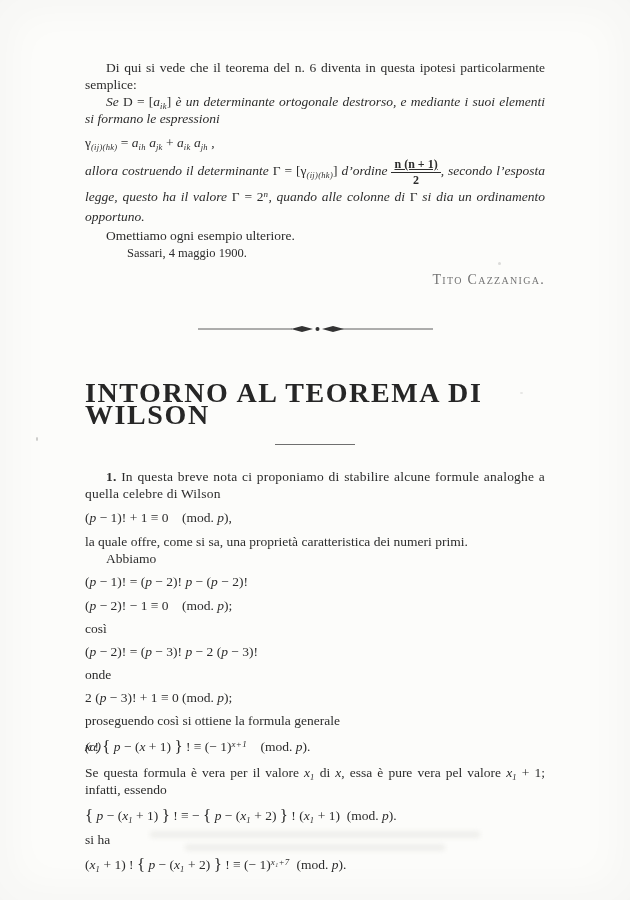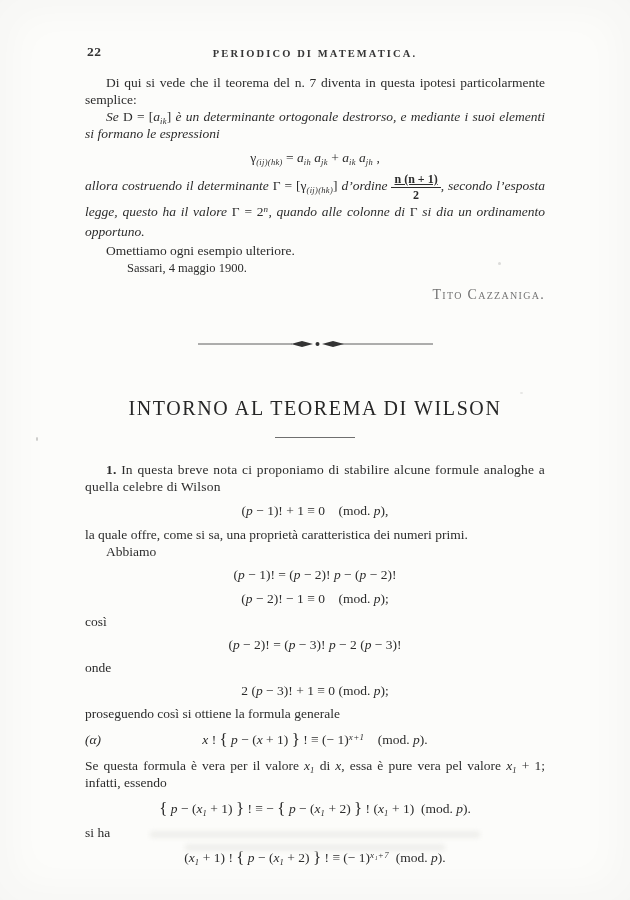--- a/index.html
+++ b/index.html
@@ -21,67 +21,63 @@
   .ital{font-style:italic;}
   .it{font-style:italic;}
   .rm{font-style:normal;}
   .bd{font-weight:bold;}
   
   .pg-header{position:relative;height:15px;text-align:center;
     font-weight:bold;font-size:10.5px;letter-spacing:2.1px;color:#353535;line-height:15px;}
   .pg-num{position:absolute;left:2px;top:-2px;font-size:13.5px;letter-spacing:.5px;font-weight:bold;}
   .p-top{margin-top:13px;}
   
-  .formula{text-align:center;font-style:normal;margin:6px 0;line-height:19px;}
+  .formula{text-align:left;font-style:normal;margin:6px 0;line-height:19px;}
   .formula.tight{margin:5px 0;font-family:Liberation Serif, serif;}
   sub,sup{font-size:8.5px;line-height:0;font-style:italic;letter-spacing:.3px;}
   sub{vertical-align:-2.5px;}
   sup{vertical-align:4.5px;font-size:9px;}
   .brace{font-size:17px;vertical-align:-1px;}
   .frac{display:inline-block;vertical-align:-9px;text-align:center;
     line-height:1.1;font-style:normal;font-size:12px;font-weight:bold;}
   .frac .num{display:block;border-bottom:1px solid #2c2c2c;padding:0 3px 1px;text-decoration:underline;}
   .frac .den{display:block;padding-top:1px;}
   .p-allora{line-height:20px;}
   .connector{margin:2px 0;}
   .dateline{margin-top:1px;padding-left:42px;font-size:12.5px;}
   .signature{margin-top:9px;text-align:right;font-variant:small-caps;
     letter-spacing:1.3px;font-size:14px;color:#737373;}
   
   .divider-wrap{margin-top:33px;text-align:center;}
   .divider-wrap svg{display:inline-block;}
   
-  .art-title{margin:44px 0 0 0;text-align:center;font-weight:400;
-    font-size:20px;letter-spacing:1.6px;line-height:22px;color:#262626;
+  .art-title{margin:44px 0 0 0;font-weight:700;
+    font-size:28px;letter-spacing:1.6px;line-height:22px;color:#262626;
     font-family:"Liberation Serif","DejaVu Serif",serif;}
   .title-rule{width:80px;height:1px;background:#6f6f6f;margin:18px auto 0 auto;}
   .p-first{margin-top:23px;letter-spacing:.2px;}
   .p-se2{margin-top:6px;}
   
   .speck{position:absolute;border-radius:50%;background:rgba(70,70,70,.18);}
   .sp1{width:3px;height:3px;left:498px;top:262px;}
   .sp2{width:2px;height:4px;left:36px;top:437px;background:rgba(70,70,70,.28);}
   .sp3{width:3px;height:2px;left:520px;top:392px;background:rgba(70,70,70,.12);}
   .showthrough{position:absolute;left:150px;width:330px;height:7px;
     background:#efefec;filter:blur(2px);border-radius:3px;}
   .st1{top:831px;}
   .st2{top:844px;left:185px;width:260px;}
 </style>
 </head>
 <body>
 
 <div class="page">
 
-  <header class="pg-header">
-    <span class="pg-num">22</span>
-    <span class="pg-title">PERIODICO DI MATEMATICA.</span>
-  </header>
 
   <section>
-    <p class="just ind p-top">Di qui si vede che il teorema del n. 7 diventa in questa ipotesi particolarmente semplice:</p>
+    <p class="just ind p-top">Di qui si vede che il teorema del n. 6 diventa in questa ipotesi particolarmente semplice:</p>
     <p class="just ind ital">Se <span class="rm">D = [</span>a<sub>ik</sub><span class="rm">]</span> è un determinante ortogonale destrorso, e mediante i suoi elementi si formano le espressioni</p>
     <div class="formula">γ<sub>(ij)(hk)</sub> = <span class="it">a</span><sub>ih</sub> <span class="it">a</span><sub>jk</sub> + <span class="it">a</span><sub>ik</sub> <span class="it">a</span><sub>jh</sub> ,</div>
     <p class="just ital p-allora">allora costruendo il determinante <span class="rm">Γ = [γ</span><sub>(ij)(hk)</sub><span class="rm">]</span> d’ordine <span class="frac"><span class="num">n (n + 1)</span><span class="den">2</span></span>, secondo l’esposta legge, questo ha il valore <span class="rm">Γ = 2</span><sup>n</sup>, quando alle colonne di <span class="rm">Γ</span> si dia un ordinamento opportuno.</p>
     <p class="ind">Omettiamo ogni esempio ulteriore.</p>
     <p class="dateline">Sassari, 4 maggio 1900.</p>
     <p class="signature">Tito Cazzaniga.</p>
   </section>
 
   <div class="divider-wrap">
     <svg width="235" height="10" viewBox="0 0 235 10">

